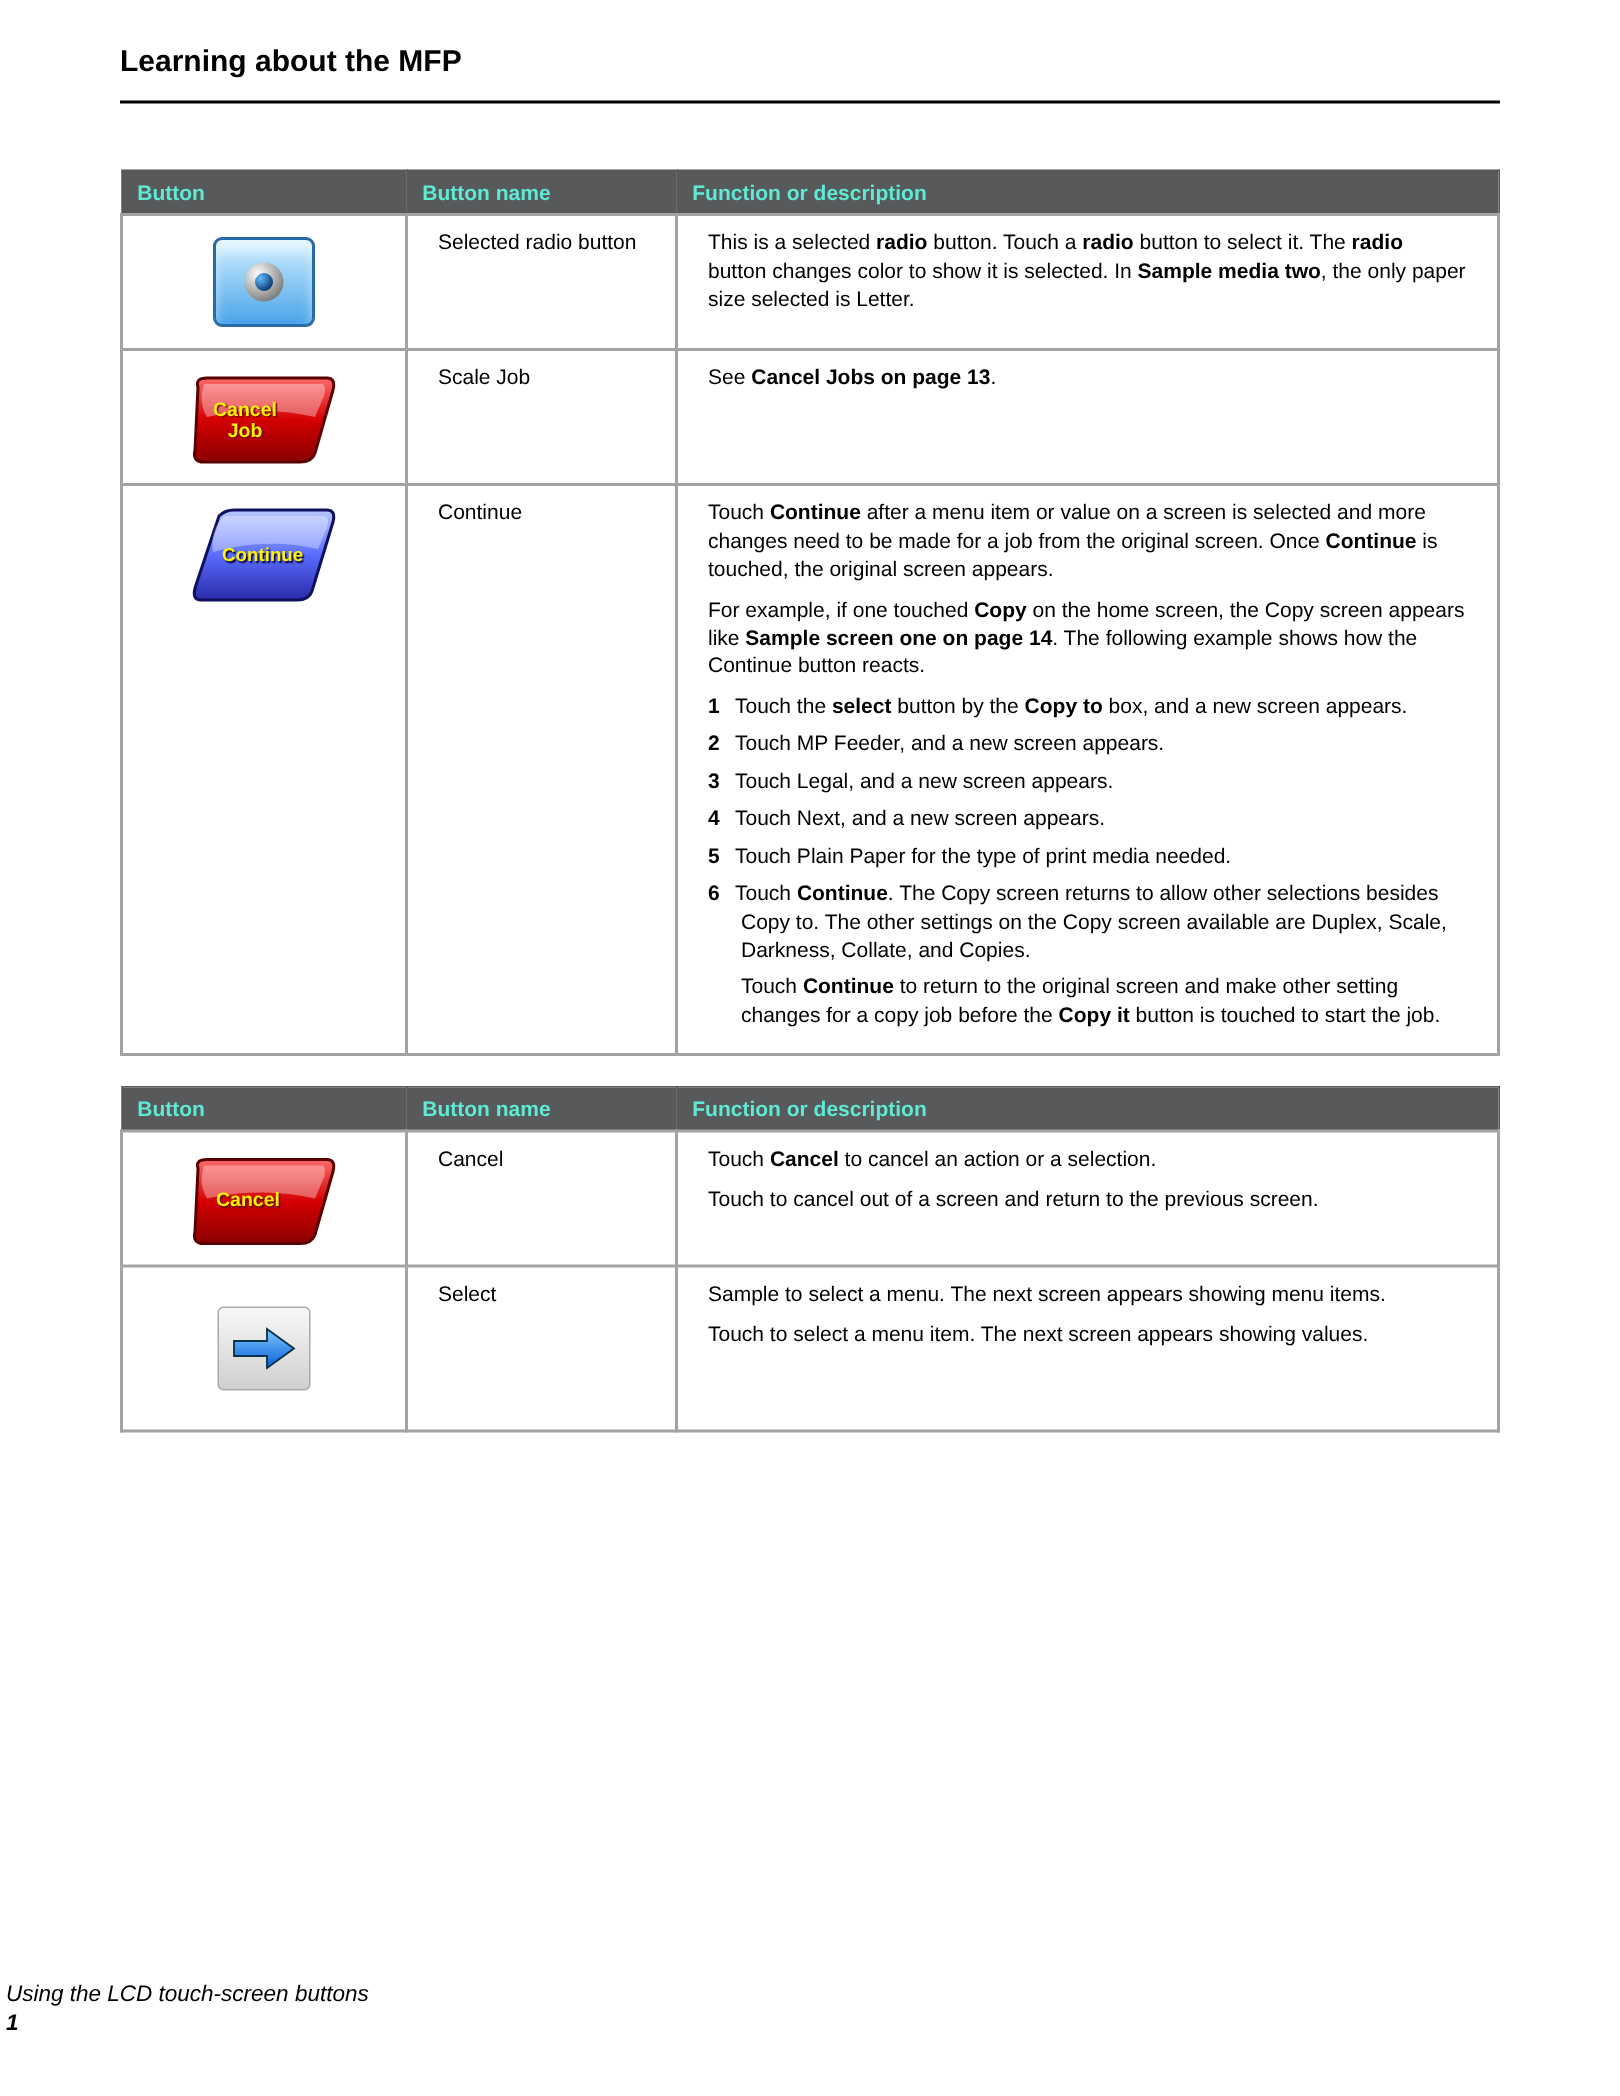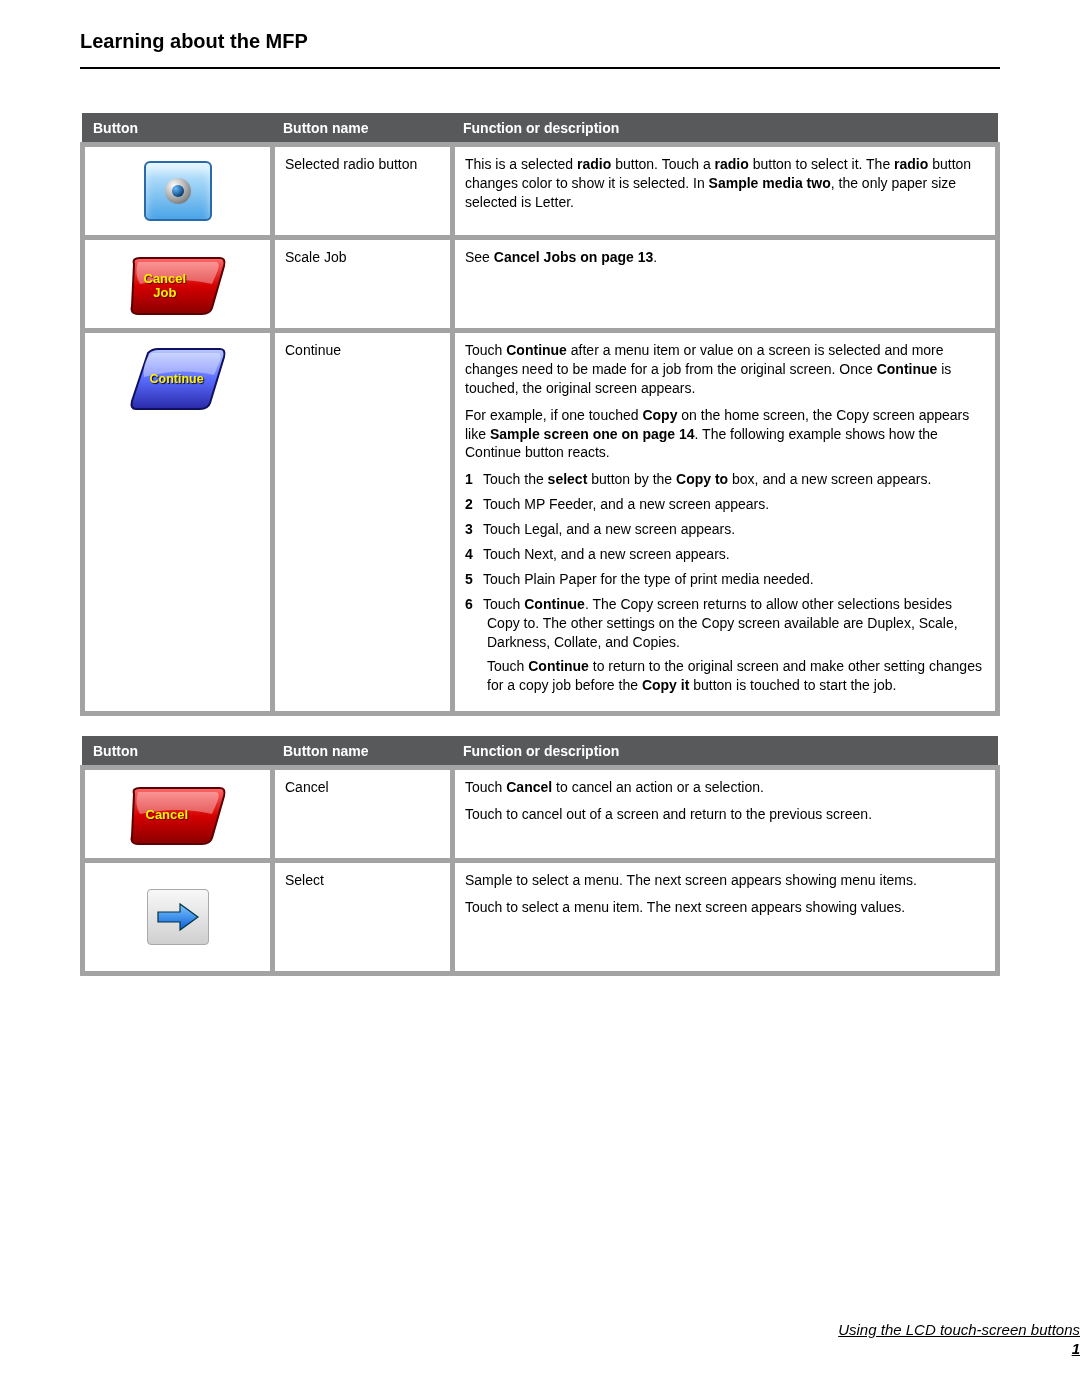--- a/index.html
+++ b/index.html
@@ -28,51 +28,50 @@
     font-size: 24px;
     margin: 30px 0 30px 0;
   }
   table {
     border-collapse: collapse;
     width: 100%;
     margin-bottom: 20px;
   }
   th {
     background: #58595b;
-    color: #ffffff;
+    color: #5eead4;
     text-align: left;
     font-size: 14px;
     font-weight: bold;
     padding: 6px 10px;
     border: 1px solid #58595b;
   }
   td {
-    border: 5px solid #a3a3a3;
+    border: 2px solid #a3a3a3;
     vertical-align: top;
-    padding: 8px 10px;
+    padding: 8px 20px;
     font-size: 14px;
     line-height: 1.35;
   }
   .col-btn { width: 190px; }
   .col-name { width: 180px; }
   .button-cell {
     text-align: center;
     vertical-align: top;
     padding-top: 14px;
     padding-bottom: 14px;
   }
   .footer {
     position: absolute;
     bottom: 40px;
-    left: 16px;
+    left: 4px;
     right: 0;
-    text-align: right;
+    text-align: left;
     font-style: italic;
     font-size: 15px;
-    text-decoration: underline;
   }
   .footer .pagenum {
     font-style: italic;
     font-weight: bold;
     margin-top: 2px;
   }
   p { margin: 0 0 8px 0; }
   ol.steps {
     list-style: none;
     padding: 0;

